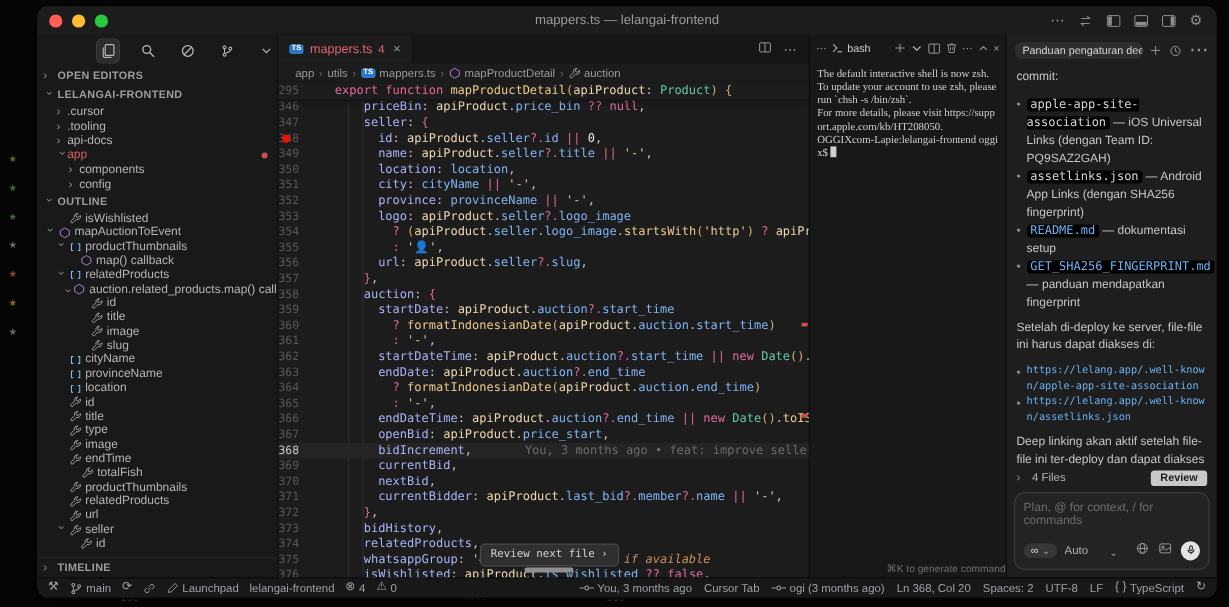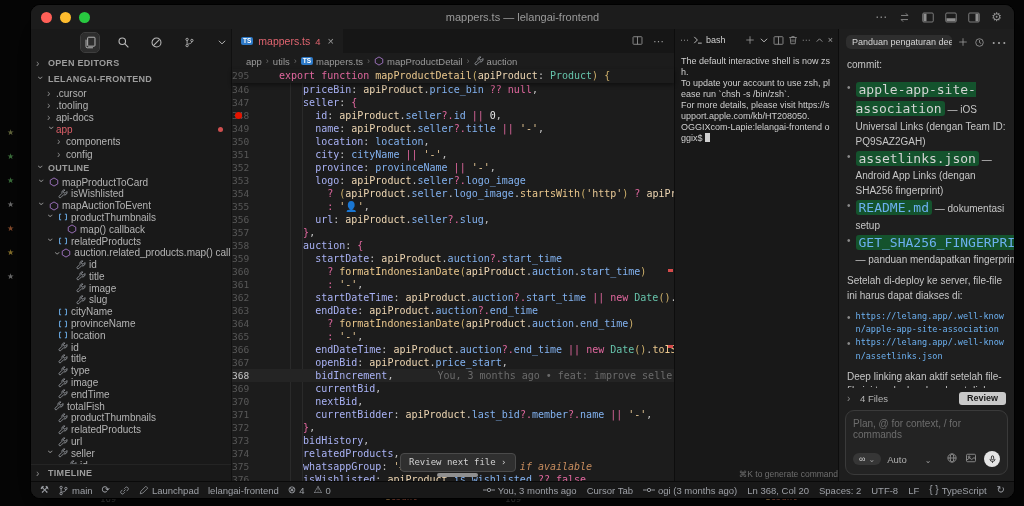--- a/index.html
+++ b/index.html
@@ -59,36 +59,36 @@
   .blame{color:#6b6b6b;padding-left:44px}
   .bpdot{position:absolute;left:3px;top:29px;width:7px;height:7px;border-radius:50%;background:#e51400;z-index:2}
   .rmark{position:absolute;right:1px;width:5px;height:3px;background:#d64b4b;z-index:2}
   .review-pill{position:absolute;left:168px;top:370px;height:17px;display:flex;align-items:center;gap:4px;padding:0 8px;background:#2f2f2f;border:1px solid #4a4a4a;border-radius:4px;font-size:9px;color:#d2d2d2;z-index:6}
   .review-pill::after{content:"";position:absolute;left:32%;bottom:-6px;width:36%;height:4px;background:#8f8f8f;border-radius:2px}
   
   .termcol{width:163px;flex:none;background:#181818;border-left:1px solid #0d0d0d;display:flex;flex-direction:column;position:relative}
   .termhead{height:22px;flex:none;display:flex;align-items:center;gap:4px;padding:0 5px;font-size:9px;color:#9a9a9a}
   .termtab{display:flex;align-items:center;gap:3px;color:#cfcfcf;margin-right:auto}
   .thic{display:flex;align-items:center}
-  .termbody{flex:1;padding:5px 6px;font-family:Liberation Sans, sans-serif;font-size:9px;line-height:11px;color:#cfcfcf;overflow:hidden}
+  .termbody{flex:1;padding:5px 6px;font-family:Liberation Serif, serif;font-size:9px;line-height:11px;color:#cfcfcf;overflow:hidden}
   .tline{white-space:pre-wrap;word-break:break-all}
   .curblock{display:inline-block;width:5px;height:9px;background:#cfcfcf;vertical-align:-1px}
   .termhint{position:absolute;left:0;right:0;bottom:2px;text-align:right;font-size:8.5px;color:#6e6e6e}
   
   .chatcol{width:175px;flex:none;background:#1e1e1e;border-left:1px solid #0d0d0d;display:flex;flex-direction:column;color:#c6c6c6}
   .chathead{height:26px;flex:none;display:flex;align-items:center;gap:6px;padding:0 7px}
   .chattab{background:#2e2e2e;border-radius:5px;padding:2px 6px;font-size:9px;color:#d6d6d6;white-space:nowrap;overflow:hidden;max-width:118px}
   .chathead .hic{color:#9a9a9a;display:flex;align-items:center}
   .chathead .sp{margin-left:auto}
   .chatbody{flex:1;overflow:hidden;padding:3px 8px;display:flex;flex-direction:column;gap:7px}
   .usermsg{background:#272727;border:1px solid #3a3a3a;border-radius:6px;padding:5px 7px;font-size:10px;color:#d0d0d0}
   .para{font-size:10px;line-height:1.45}
   .bullet{display:flex;gap:5px;font-size:10px;line-height:1.5}
   .bmark{color:#8a8a8a;flex:none}
-  .codechip{font-family:"DejaVu Sans Mono",monospace;font-size:13px;background:#14532d;border-radius:3px;padding:0 3px;color:#d4d4d4}
+  .codechip{font-family:"DejaVu Sans Mono",monospace;font-size:10px;background:#000000;border-radius:3px;padding:0 3px;color:#d4d4d4}
   .codechip.blue{color:#6cb0f0}
   .linktext{font-family:"DejaVu Sans Mono",monospace;font-size:8.5px;color:#6cb0f0;word-break:break-all;line-height:1.55}
   .chatfoot{flex:none;padding:4px 6px 6px;display:flex;flex-direction:column;gap:5px}
   .filesrow{display:flex;align-items:center;gap:4px;font-size:9.5px;color:#b5b5b5;padding:0 2px}
   .reviewbtn{margin-left:auto;background:#c9c9c9;color:#1b1b1b;border-radius:3px;font-size:9px;font-weight:bold;padding:1px 8px 2px}
   .inputbox{background:#232323;border:1px solid #3a3a3a;border-radius:9px;padding:7px 7px 6px;display:flex;flex-direction:column;gap:10px}
   .phold{color:#6d6d6d;font-size:10px}
   .inputctl{display:flex;align-items:center;gap:6px}
   .modepill{background:#363636;border-radius:9px;padding:1px 6px;font-size:9px;color:#d6d6d6;display:flex;align-items:center;gap:3px}
   .ddchev{font-size:8px;color:#9a9a9a}
@@ -229,144 +229,135 @@
             <div class="trow" style="padding-left: 26px;">
               <span class="chev">›</span>
               <span class="lbl">config</span>
             </div>
           </div>
         <div class="sect">
           <span class="chev open">›</span>
           <span>OUTLINE</span>
         </div>
         <div class="outline" id="outline">
+            <div class="orow" style="padding-left: 15px;">
+              <span class="chev"> </span>
+              <span class="oic">
+                <svg width="10" height="10" viewBox="0 0 16 16" fill="none" stroke="#9da0a6" stroke-width="1.3">
+                  <path d="M11 1.5a4 4 0 0 0-4.5 5.3L2 11.3a1.7 1.7 0 0 0 2.4 2.4l4.5-4.5A4 4 0 0 0 14.2 4l-2.7 2.7-2.2-.6-.6-2.2z"></path>
+                </svg>
+              </span>
+              <span class="lbl">isWishlisted</span>
+            </div>
             <div class="orow" style="padding-left: 6px;">
               <span class="chev open">›</span>
               <span class="oic">
                 <svg width="10" height="10" viewBox="0 0 16 16" fill="none" stroke="#b180d7" stroke-width="1.3">
                   <polygon points="8,1.5 14,5 14,11 8,14.5 2,11 2,5"></polygon>
                 </svg>
               </span>
-              <span class="lbl">mapProductToCard</span>
-            </div>
-            <div class="orow" style="padding-left: 15px;">
-              <span class="chev"> </span>
-              <span class="oic">
-                <svg width="10" height="10" viewBox="0 0 16 16" fill="none" stroke="#9da0a6" stroke-width="1.3">
-                  <path d="M11 1.5a4 4 0 0 0-4.5 5.3L2 11.3a1.7 1.7 0 0 0 2.4 2.4l4.5-4.5A4 4 0 0 0 14.2 4l-2.7 2.7-2.2-.6-.6-2.2z"></path>
-                </svg>
-              </span>
-              <span class="lbl">isWishlisted</span>
-            </div>
-            <div class="orow" style="padding-left: 6px;">
+              <span class="lbl">mapAuctionToEvent</span>
+            </div>
+            <div class="orow" style="padding-left: 15px;">
               <span class="chev open">›</span>
+              <span class="oic">
+                <svg width="10" height="10" viewBox="0 0 16 16" fill="none" stroke="#75beff" stroke-width="1.4">
+                  <path d="M5 3.5H2.5v9H5M11 3.5h2.5v9H11"></path>
+                </svg>
+              </span>
+              <span class="lbl">productThumbnails</span>
+            </div>
+            <div class="orow" style="padding-left: 24px;">
+              <span class="chev"> </span>
               <span class="oic">
                 <svg width="10" height="10" viewBox="0 0 16 16" fill="none" stroke="#b180d7" stroke-width="1.3">
                   <polygon points="8,1.5 14,5 14,11 8,14.5 2,11 2,5"></polygon>
                 </svg>
               </span>
-              <span class="lbl">mapAuctionToEvent</span>
+              <span class="lbl">map() callback</span>
             </div>
             <div class="orow" style="padding-left: 15px;">
               <span class="chev open">›</span>
               <span class="oic">
                 <svg width="10" height="10" viewBox="0 0 16 16" fill="none" stroke="#75beff" stroke-width="1.4">
                   <path d="M5 3.5H2.5v9H5M11 3.5h2.5v9H11"></path>
                 </svg>
               </span>
-              <span class="lbl">productThumbnails</span>
+              <span class="lbl">relatedProducts</span>
             </div>
             <div class="orow" style="padding-left: 24px;">
-              <span class="chev"> </span>
+              <span class="chev open">›</span>
               <span class="oic">
                 <svg width="10" height="10" viewBox="0 0 16 16" fill="none" stroke="#b180d7" stroke-width="1.3">
                   <polygon points="8,1.5 14,5 14,11 8,14.5 2,11 2,5"></polygon>
                 </svg>
               </span>
-              <span class="lbl">map() callback</span>
-            </div>
-            <div class="orow" style="padding-left: 15px;">
-              <span class="chev open">›</span>
+              <span class="lbl">auction.related_products.map() callback</span>
+            </div>
+            <div class="orow" style="padding-left: 33px;">
+              <span class="chev"> </span>
+              <span class="oic">
+                <svg width="10" height="10" viewBox="0 0 16 16" fill="none" stroke="#9da0a6" stroke-width="1.3">
+                  <path d="M11 1.5a4 4 0 0 0-4.5 5.3L2 11.3a1.7 1.7 0 0 0 2.4 2.4l4.5-4.5A4 4 0 0 0 14.2 4l-2.7 2.7-2.2-.6-.6-2.2z"></path>
+                </svg>
+              </span>
+              <span class="lbl">id</span>
+            </div>
+            <div class="orow" style="padding-left: 33px;">
+              <span class="chev"> </span>
+              <span class="oic">
+                <svg width="10" height="10" viewBox="0 0 16 16" fill="none" stroke="#9da0a6" stroke-width="1.3">
+                  <path d="M11 1.5a4 4 0 0 0-4.5 5.3L2 11.3a1.7 1.7 0 0 0 2.4 2.4l4.5-4.5A4 4 0 0 0 14.2 4l-2.7 2.7-2.2-.6-.6-2.2z"></path>
+                </svg>
+              </span>
+              <span class="lbl">title</span>
+            </div>
+            <div class="orow" style="padding-left: 33px;">
+              <span class="chev"> </span>
+              <span class="oic">
+                <svg width="10" height="10" viewBox="0 0 16 16" fill="none" stroke="#9da0a6" stroke-width="1.3">
+                  <path d="M11 1.5a4 4 0 0 0-4.5 5.3L2 11.3a1.7 1.7 0 0 0 2.4 2.4l4.5-4.5A4 4 0 0 0 14.2 4l-2.7 2.7-2.2-.6-.6-2.2z"></path>
+                </svg>
+              </span>
+              <span class="lbl">image</span>
+            </div>
+            <div class="orow" style="padding-left: 33px;">
+              <span class="chev"> </span>
+              <span class="oic">
+                <svg width="10" height="10" viewBox="0 0 16 16" fill="none" stroke="#9da0a6" stroke-width="1.3">
+                  <path d="M11 1.5a4 4 0 0 0-4.5 5.3L2 11.3a1.7 1.7 0 0 0 2.4 2.4l4.5-4.5A4 4 0 0 0 14.2 4l-2.7 2.7-2.2-.6-.6-2.2z"></path>
+                </svg>
+              </span>
+              <span class="lbl">slug</span>
+            </div>
+            <div class="orow" style="padding-left: 15px;">
+              <span class="chev"> </span>
               <span class="oic">
                 <svg width="10" height="10" viewBox="0 0 16 16" fill="none" stroke="#75beff" stroke-width="1.4">
                   <path d="M5 3.5H2.5v9H5M11 3.5h2.5v9H11"></path>
                 </svg>
               </span>
-              <span class="lbl">relatedProducts</span>
-            </div>
-            <div class="orow" style="padding-left: 24px;">
-              <span class="chev open">›</span>
-              <span class="oic">
-                <svg width="10" height="10" viewBox="0 0 16 16" fill="none" stroke="#b180d7" stroke-width="1.3">
-                  <polygon points="8,1.5 14,5 14,11 8,14.5 2,11 2,5"></polygon>
-                </svg>
-              </span>
-              <span class="lbl">auction.related_products.map() callback</span>
-            </div>
-            <div class="orow" style="padding-left: 33px;">
-              <span class="chev"> </span>
-              <span class="oic">
-                <svg width="10" height="10" viewBox="0 0 16 16" fill="none" stroke="#9da0a6" stroke-width="1.3">
-                  <path d="M11 1.5a4 4 0 0 0-4.5 5.3L2 11.3a1.7 1.7 0 0 0 2.4 2.4l4.5-4.5A4 4 0 0 0 14.2 4l-2.7 2.7-2.2-.6-.6-2.2z"></path>
-                </svg>
-              </span>
-              <span class="lbl">id</span>
-            </div>
-            <div class="orow" style="padding-left: 33px;">
-              <span class="chev"> </span>
-              <span class="oic">
-                <svg width="10" height="10" viewBox="0 0 16 16" fill="none" stroke="#9da0a6" stroke-width="1.3">
-                  <path d="M11 1.5a4 4 0 0 0-4.5 5.3L2 11.3a1.7 1.7 0 0 0 2.4 2.4l4.5-4.5A4 4 0 0 0 14.2 4l-2.7 2.7-2.2-.6-.6-2.2z"></path>
-                </svg>
-              </span>
-              <span class="lbl">title</span>
-            </div>
-            <div class="orow" style="padding-left: 33px;">
-              <span class="chev"> </span>
-              <span class="oic">
-                <svg width="10" height="10" viewBox="0 0 16 16" fill="none" stroke="#9da0a6" stroke-width="1.3">
-                  <path d="M11 1.5a4 4 0 0 0-4.5 5.3L2 11.3a1.7 1.7 0 0 0 2.4 2.4l4.5-4.5A4 4 0 0 0 14.2 4l-2.7 2.7-2.2-.6-.6-2.2z"></path>
-                </svg>
-              </span>
-              <span class="lbl">image</span>
-            </div>
-            <div class="orow" style="padding-left: 33px;">
-              <span class="chev"> </span>
-              <span class="oic">
-                <svg width="10" height="10" viewBox="0 0 16 16" fill="none" stroke="#9da0a6" stroke-width="1.3">
-                  <path d="M11 1.5a4 4 0 0 0-4.5 5.3L2 11.3a1.7 1.7 0 0 0 2.4 2.4l4.5-4.5A4 4 0 0 0 14.2 4l-2.7 2.7-2.2-.6-.6-2.2z"></path>
-                </svg>
-              </span>
-              <span class="lbl">slug</span>
+              <span class="lbl">cityName</span>
             </div>
             <div class="orow" style="padding-left: 15px;">
               <span class="chev"> </span>
               <span class="oic">
                 <svg width="10" height="10" viewBox="0 0 16 16" fill="none" stroke="#75beff" stroke-width="1.4">
                   <path d="M5 3.5H2.5v9H5M11 3.5h2.5v9H11"></path>
                 </svg>
               </span>
-              <span class="lbl">cityName</span>
+              <span class="lbl">provinceName</span>
             </div>
             <div class="orow" style="padding-left: 15px;">
               <span class="chev"> </span>
               <span class="oic">
                 <svg width="10" height="10" viewBox="0 0 16 16" fill="none" stroke="#75beff" stroke-width="1.4">
                   <path d="M5 3.5H2.5v9H5M11 3.5h2.5v9H11"></path>
                 </svg>
               </span>
-              <span class="lbl">provinceName</span>
-            </div>
-            <div class="orow" style="padding-left: 15px;">
-              <span class="chev"> </span>
-              <span class="oic">
-                <svg width="10" height="10" viewBox="0 0 16 16" fill="none" stroke="#75beff" stroke-width="1.4">
-                  <path d="M5 3.5H2.5v9H5M11 3.5h2.5v9H11"></path>
-                </svg>
-              </span>
               <span class="lbl">location</span>
             </div>
             <div class="orow" style="padding-left: 15px;">
               <span class="chev"> </span>
               <span class="oic">
                 <svg width="10" height="10" viewBox="0 0 16 16" fill="none" stroke="#9da0a6" stroke-width="1.3">
                   <path d="M11 1.5a4 4 0 0 0-4.5 5.3L2 11.3a1.7 1.7 0 0 0 2.4 2.4l4.5-4.5A4 4 0 0 0 14.2 4l-2.7 2.7-2.2-.6-.6-2.2z"></path>
                 </svg>
               </span>
               <span class="lbl">id</span>
@@ -400,21 +391,21 @@
             </div>
             <div class="orow" style="padding-left: 15px;">
               <span class="chev"> </span>
               <span class="oic">
                 <svg width="10" height="10" viewBox="0 0 16 16" fill="none" stroke="#9da0a6" stroke-width="1.3">
                   <path d="M11 1.5a4 4 0 0 0-4.5 5.3L2 11.3a1.7 1.7 0 0 0 2.4 2.4l4.5-4.5A4 4 0 0 0 14.2 4l-2.7 2.7-2.2-.6-.6-2.2z"></path>
                 </svg>
               </span>
               <span class="lbl">endTime</span>
             </div>
-            <div class="orow" style="padding-left: 11px;">
+            <div class="orow" style="padding-left: 25px;">
               <span class="chev"> </span>
               <span class="oic">
                 <svg width="10" height="10" viewBox="0 0 16 16" fill="none" stroke="#9da0a6" stroke-width="1.3">
                   <path d="M11 1.5a4 4 0 0 0-4.5 5.3L2 11.3a1.7 1.7 0 0 0 2.4 2.4l4.5-4.5A4 4 0 0 0 14.2 4l-2.7 2.7-2.2-.6-.6-2.2z"></path>
                 </svg>
               </span>
               <span class="lbl">totalFish</span>
             </div>
             <div class="orow" style="padding-left: 15px;">
               <span class="chev"> </span>

